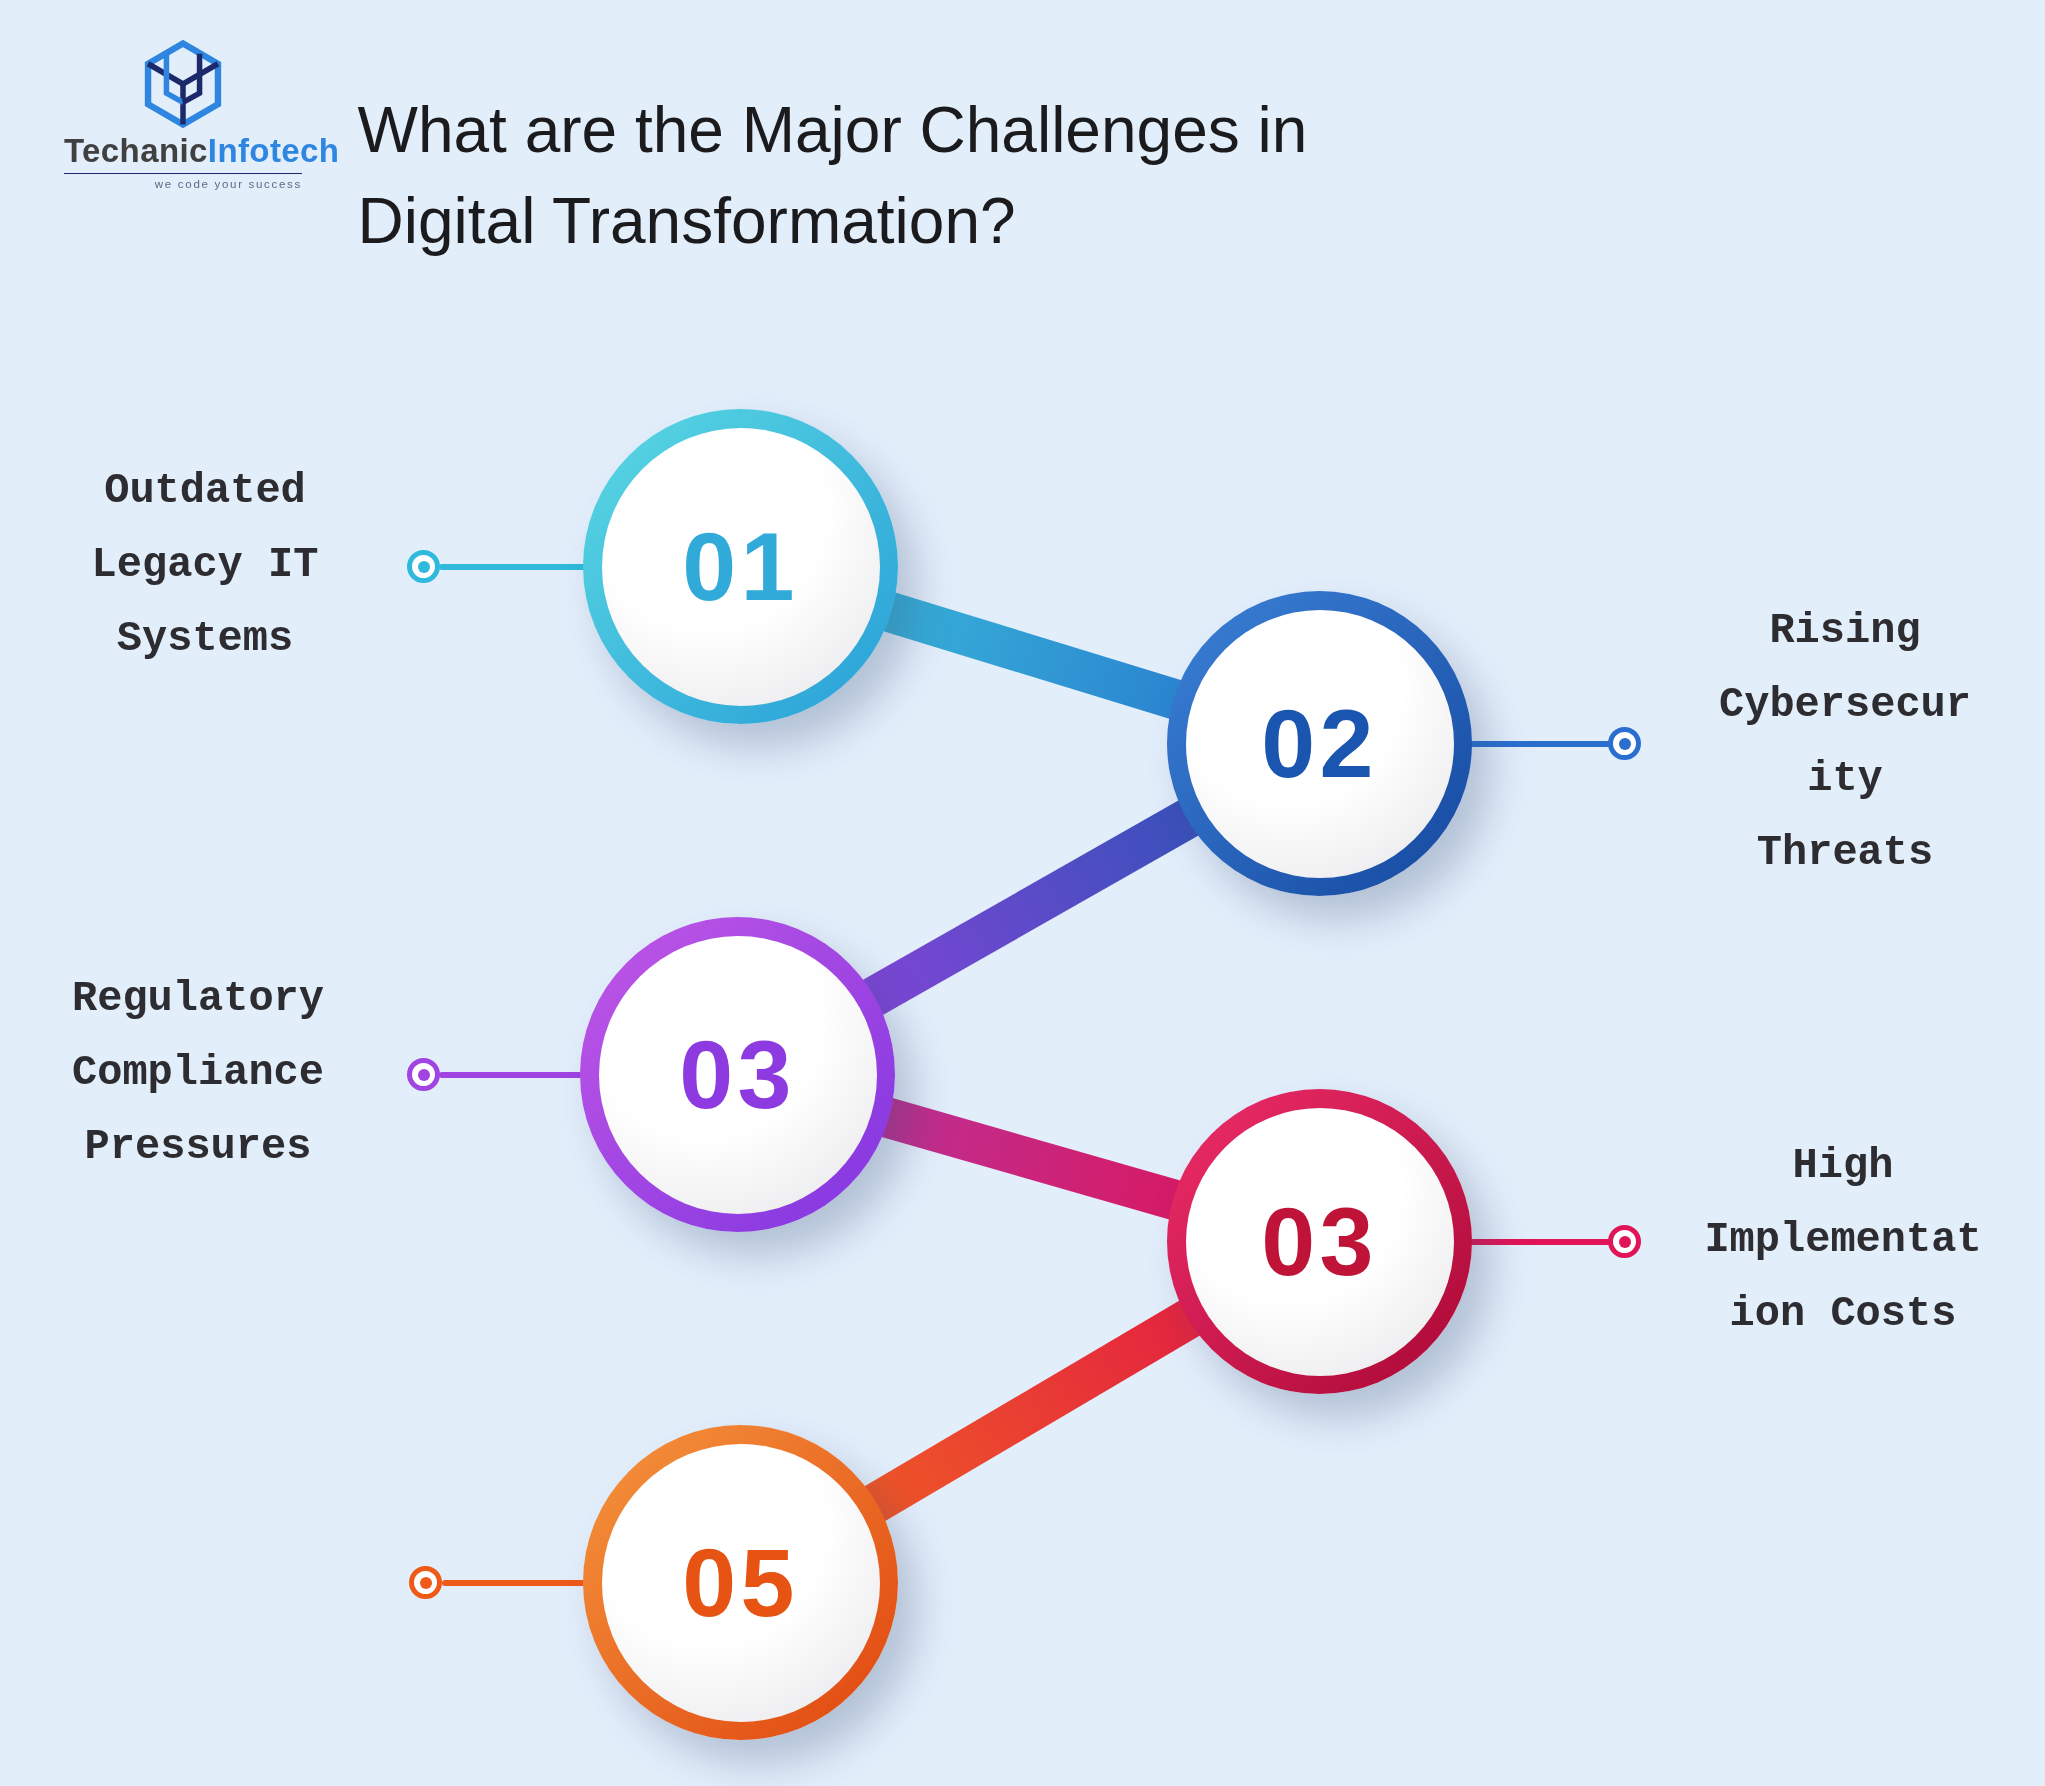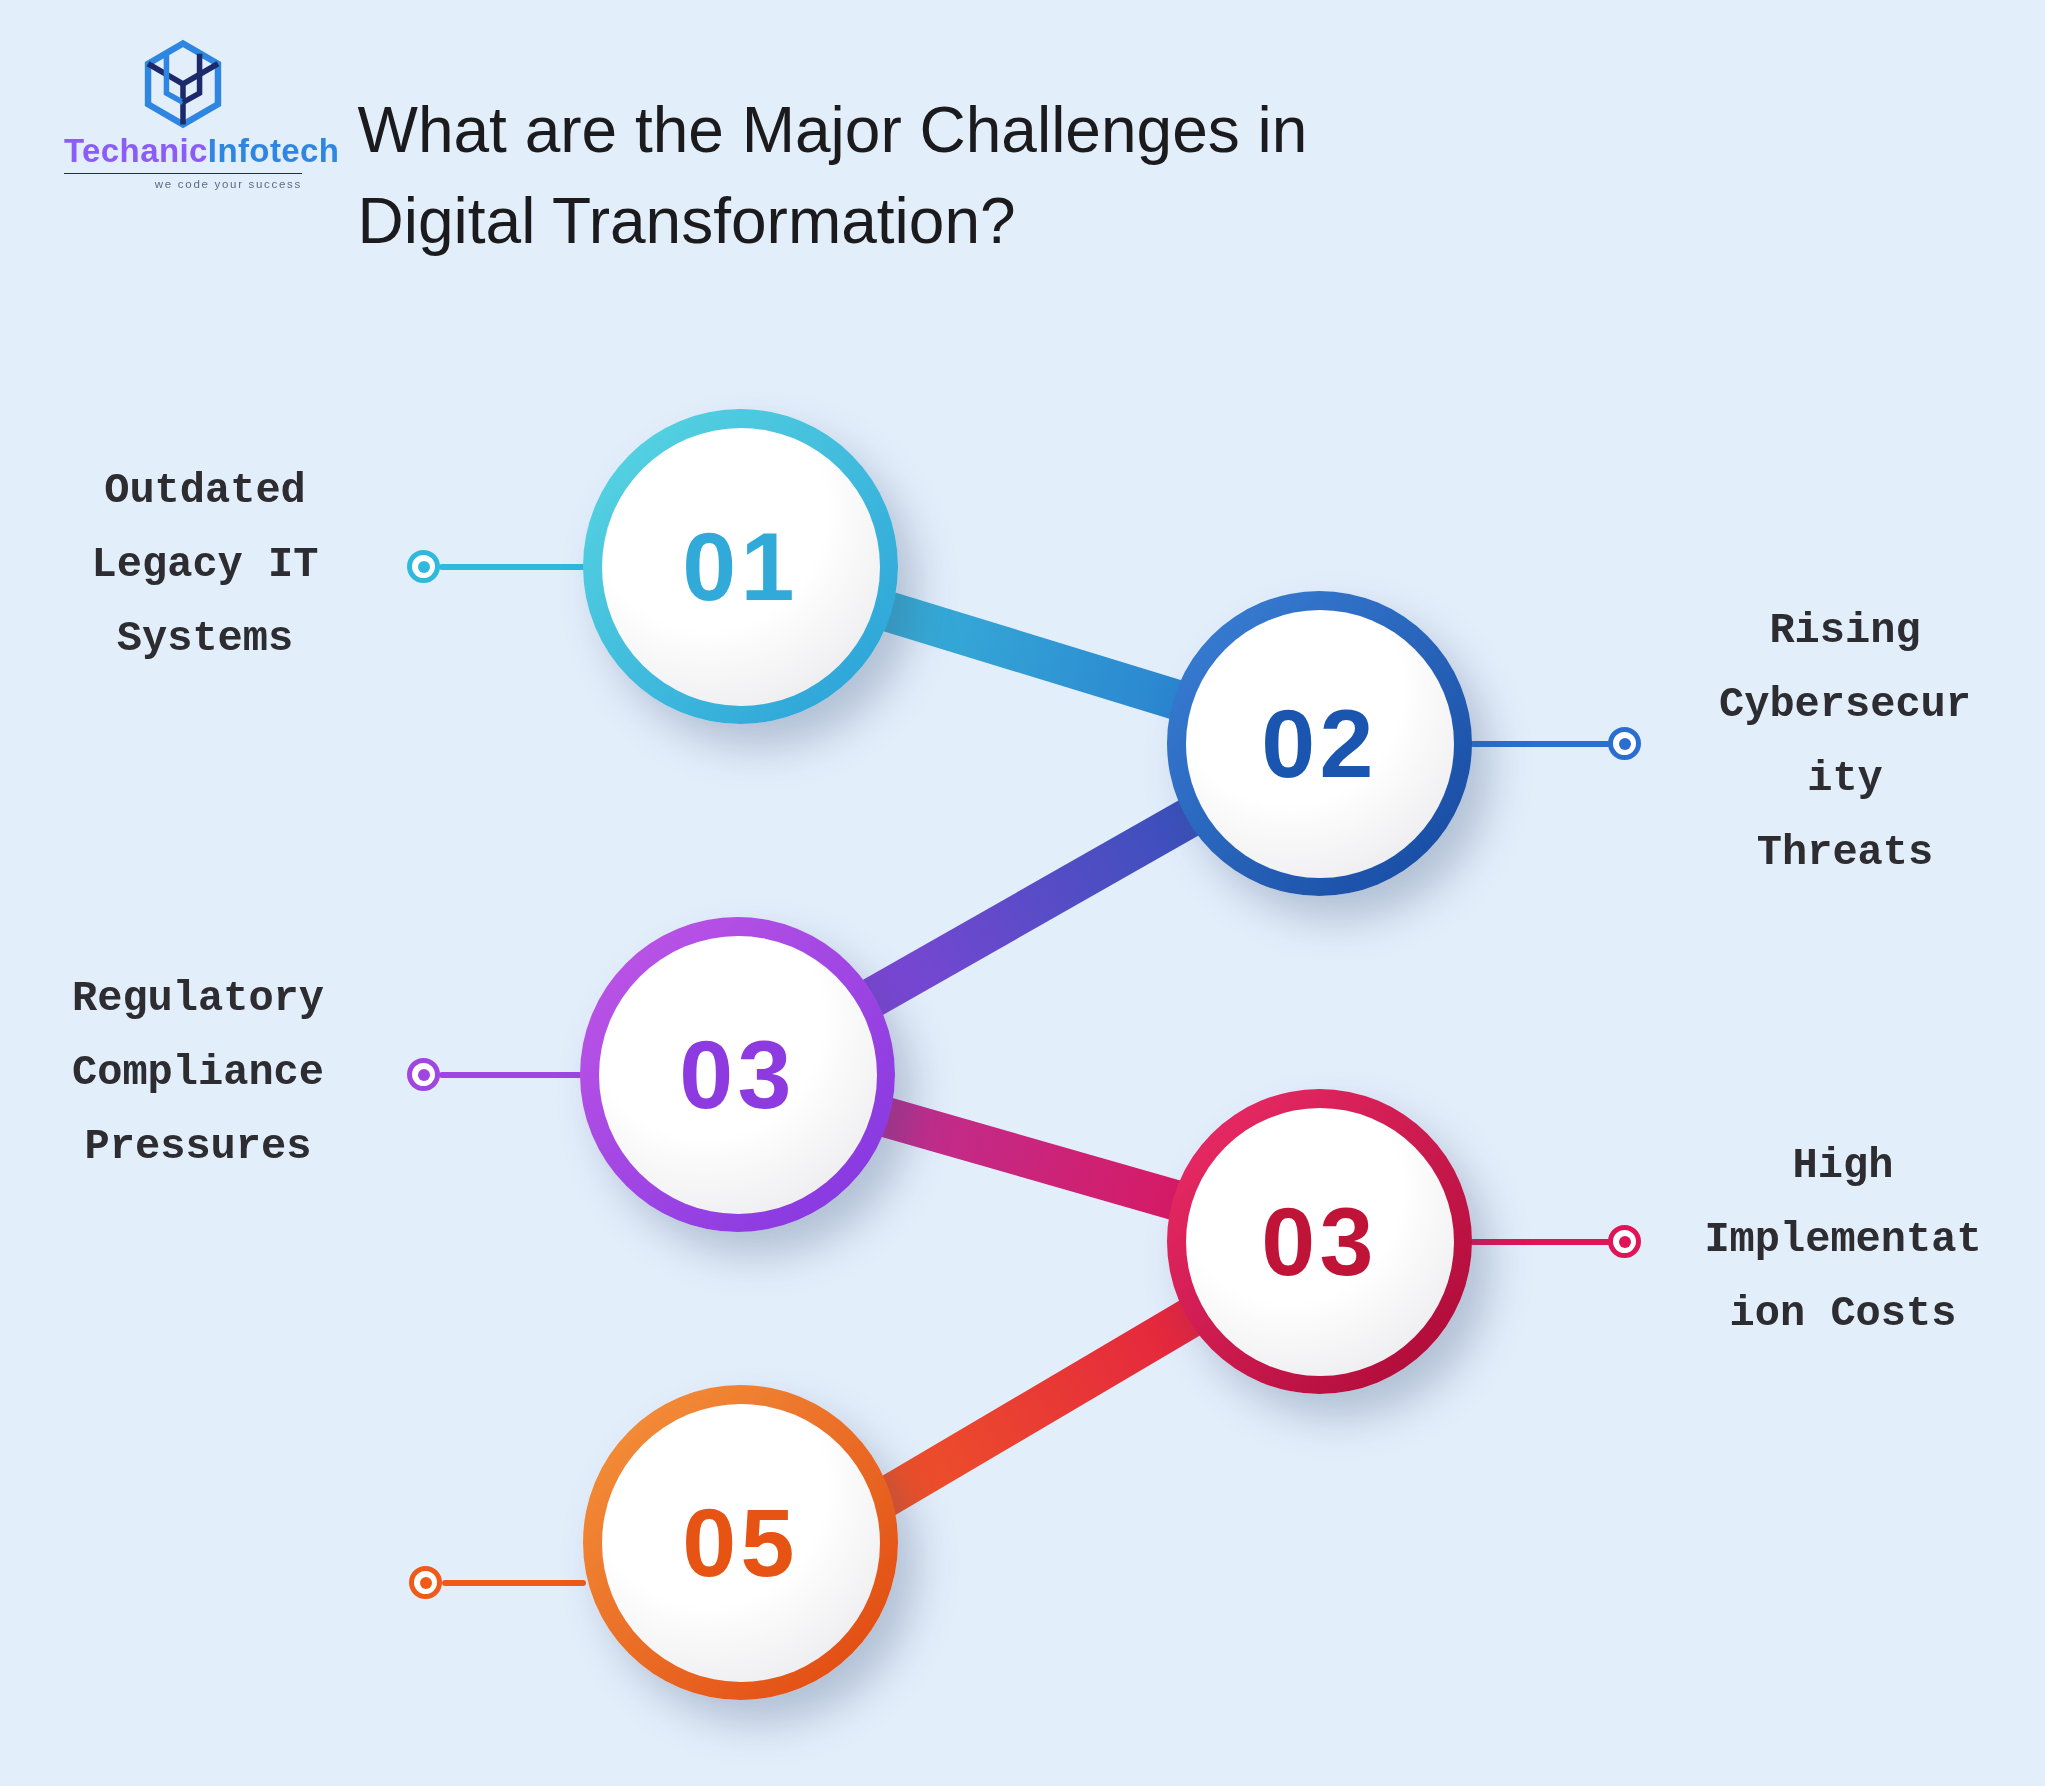--- a/index.html
+++ b/index.html
@@ -24,21 +24,21 @@
   .logo-icon { width: 92px; height: 92px; margin: 0 auto; display: block; }
   .brand-name {
     font-size: 33px;
     font-weight: bold;
     letter-spacing: 0.4px;
     line-height: 1.1;
     margin-top: 2.6px;
     border-bottom: 1.7px solid #1c2a6b;
     padding-bottom: 4.3px;
   }
-  .brand-primary { color: #8b5cf6; }
+  .brand-primary { color: #404040; }
   .brand-secondary { color: #2e86e0; margin-top: 43px; }
   .brand-tagline {
     font-size: 11.5px;
     color: #5a6b85;
     letter-spacing: 1.7px;
     text-align: right;
     margin-top: 3.4px;
   }
 
   
@@ -85,21 +85,21 @@
   .node-number {
     font-size: 97px;
     font-weight: bold;
     letter-spacing: 4.3px;
     color: var(--num);
   }
   .node-1 { left: 583px; top:  409px; width: 315px; height: 315px; text-align: right; }
   .node-2 { left: 1167px; top: 591px; width: 305px; height: 305px; }
   .node-3 { left: 580px; top: 917px; width: 315px; height: 315px; }
   .node-4 { left: 1167px; top: 1089px; width: 305px; height: 305px; }
-  .node-5 { left: 583px; top: 1385px; width: 315px; height: 315px; }
+  .node-5 { left: 583px; top: 1425px; width: 315px; height: 315px; }
 
   
   .item { position: absolute; inset: 0; }
 
   .label {
     position: absolute;
     transform: translate(-50%, -50%);
     text-align: center;
     font-size: 42px;
     font-weight: bold;

